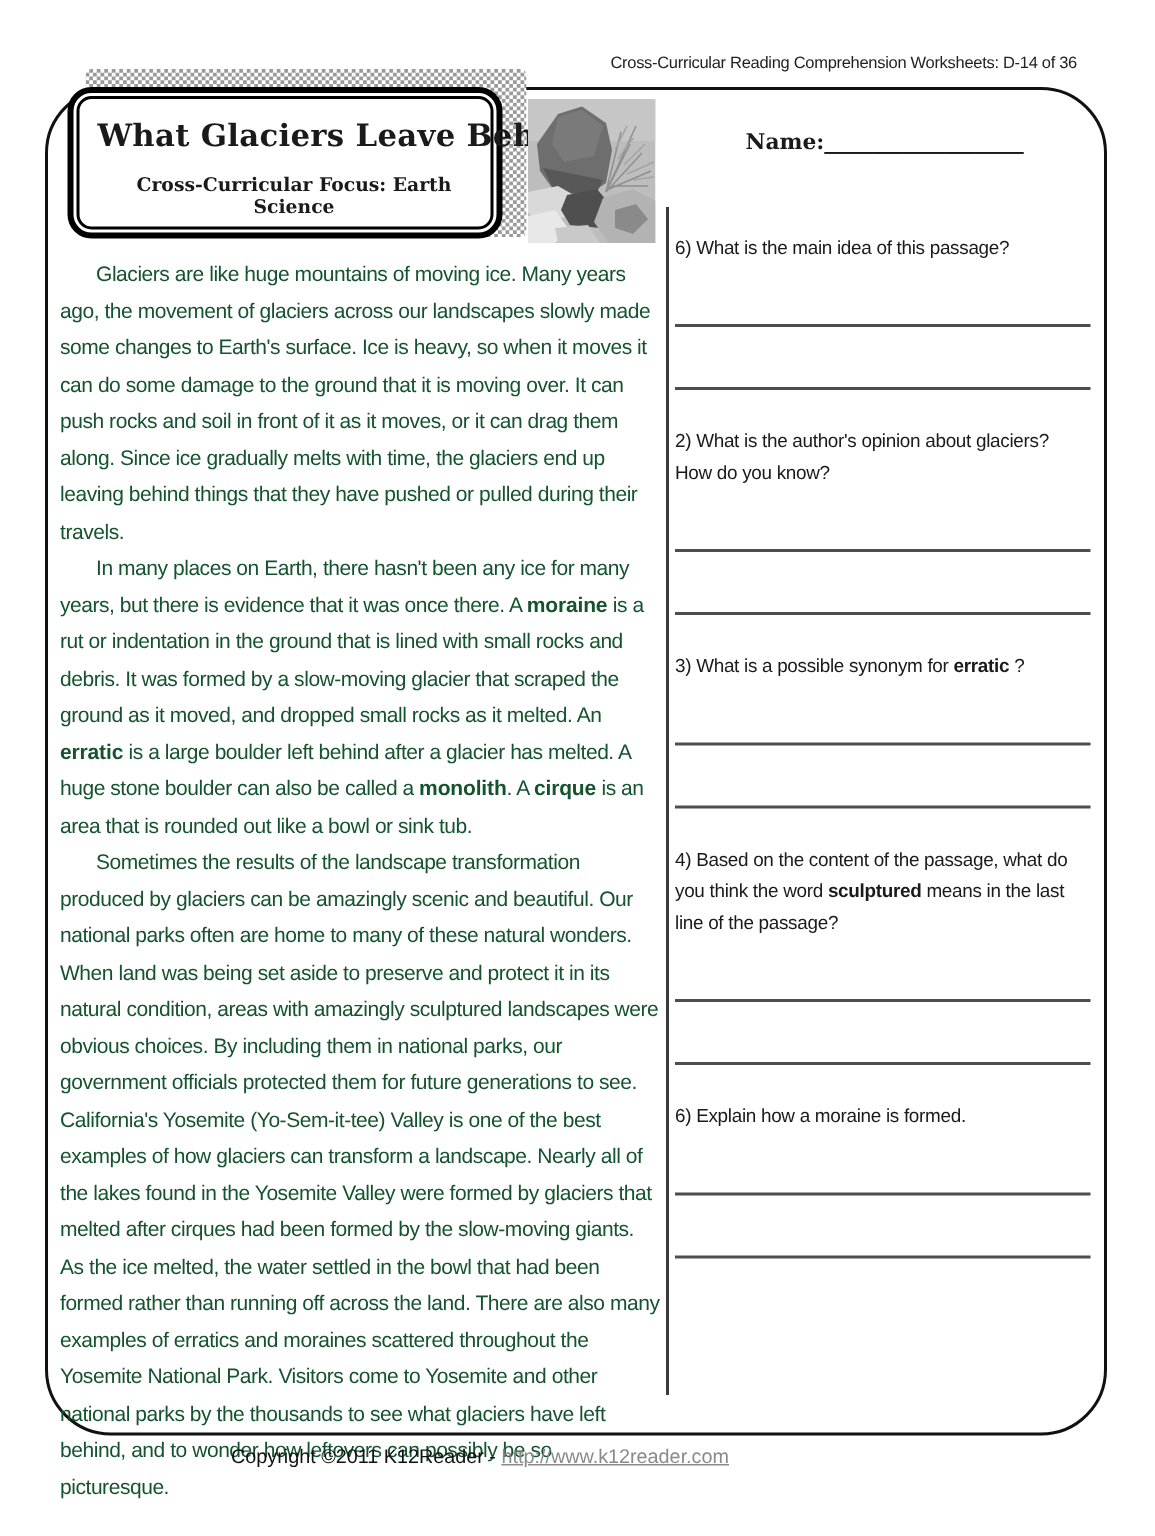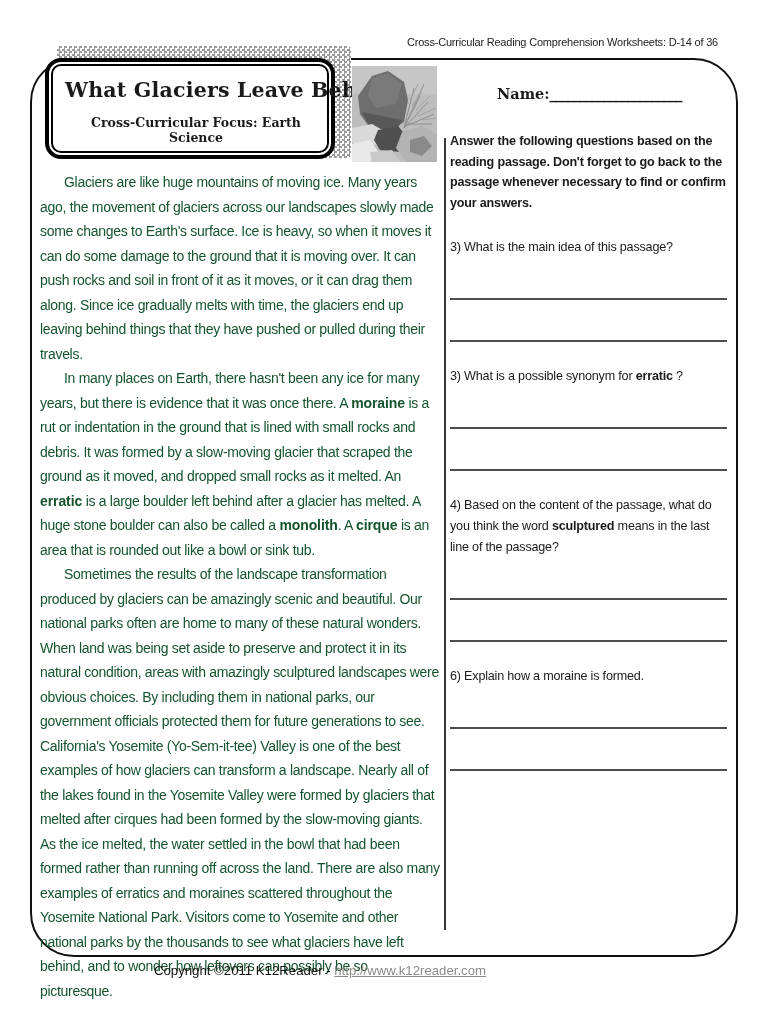--- a/index.html
+++ b/index.html
@@ -95,24 +95,28 @@
 
 <div class="divider"></div>
 
 <div class="passage">
     <p><span>Glaciers are like huge mountains of moving ice. Many years ago, the movement of glaciers across our landscapes slowly made some changes to Earth's surface.  Ice is heavy, so when it moves it can do some damage to the ground that it is moving over. It can push rocks and soil in front of it as it moves, or it can drag them along. Since ice gradually melts with time, the glaciers end up leaving behind things that they have pushed or pulled during their travels.</span></p>
     <p><span>In many places on Earth, there hasn't been any ice for many years, but there is evidence that it was once there. A </span><b>moraine</b><span> is a rut or indentation in the ground that is lined with small rocks and debris. It was formed by a slow-moving glacier that scraped the ground as it moved, and dropped small rocks as it melted. An </span><b>erratic</b><span> is a large boulder left behind after a glacier has melted. A huge stone boulder can also be called a </span><b>monolith</b><span>. A </span><b>cirque</b><span> is an area that is rounded out like a bowl or sink tub.</span></p>
     <p><span>Sometimes the results of the landscape transformation produced by glaciers can be amazingly scenic and beautiful. Our national parks often are home to many of these natural wonders. When land was being set aside to preserve and protect it in its natural condition, areas with amazingly sculptured landscapes were obvious choices. By including them in national parks, our government officials protected them for future generations to see. California's Yosemite (Yo-Sem-it-tee) Valley is one of the best examples of how glaciers can transform a landscape. Nearly all of the lakes found in the Yosemite Valley were formed by glaciers that melted after cirques had been formed by the slow-moving giants. As the ice melted, the water settled in the bowl that had been formed rather than running off across the land. There are also many examples of erratics and moraines scattered throughout the Yosemite National Park. Visitors come to Yosemite and other national parks by the thousands to see what glaciers have left behind, and to wonder how leftovers can possibly be so picturesque.</span></p>
   </div>
 
 <div class="right-col">
-  <div class="instructions">Answer the following questions based on the reading passage. Don't forget to go back to the passage whenever necessary to find or confirm your answers.</div>
   <div>
       <div class="question">
-        <div class="q-text"><span>3) What is the main idea of this passage?</span></div>
+        <div class="q-text"><span>6) What is the main idea of this passage?</span></div>
+        <div class="answer-line"></div>
+        <div class="answer-line"></div>
+      </div>
+      <div class="question">
+        <div class="q-text"><span>2) What is the author's opinion about glaciers? How do you know?</span></div>
         <div class="answer-line"></div>
         <div class="answer-line"></div>
       </div>
       <div class="question">
         <div class="q-text"><span>3) What is a possible synonym for </span><b>erratic</b><span> ?</span></div>
         <div class="answer-line"></div>
         <div class="answer-line"></div>
       </div>
       <div class="question">
         <div class="q-text"><span>4) Based on the content of the passage, what do you think the word </span><b>sculptured</b><span> means in the last line of the passage?</span></div>

